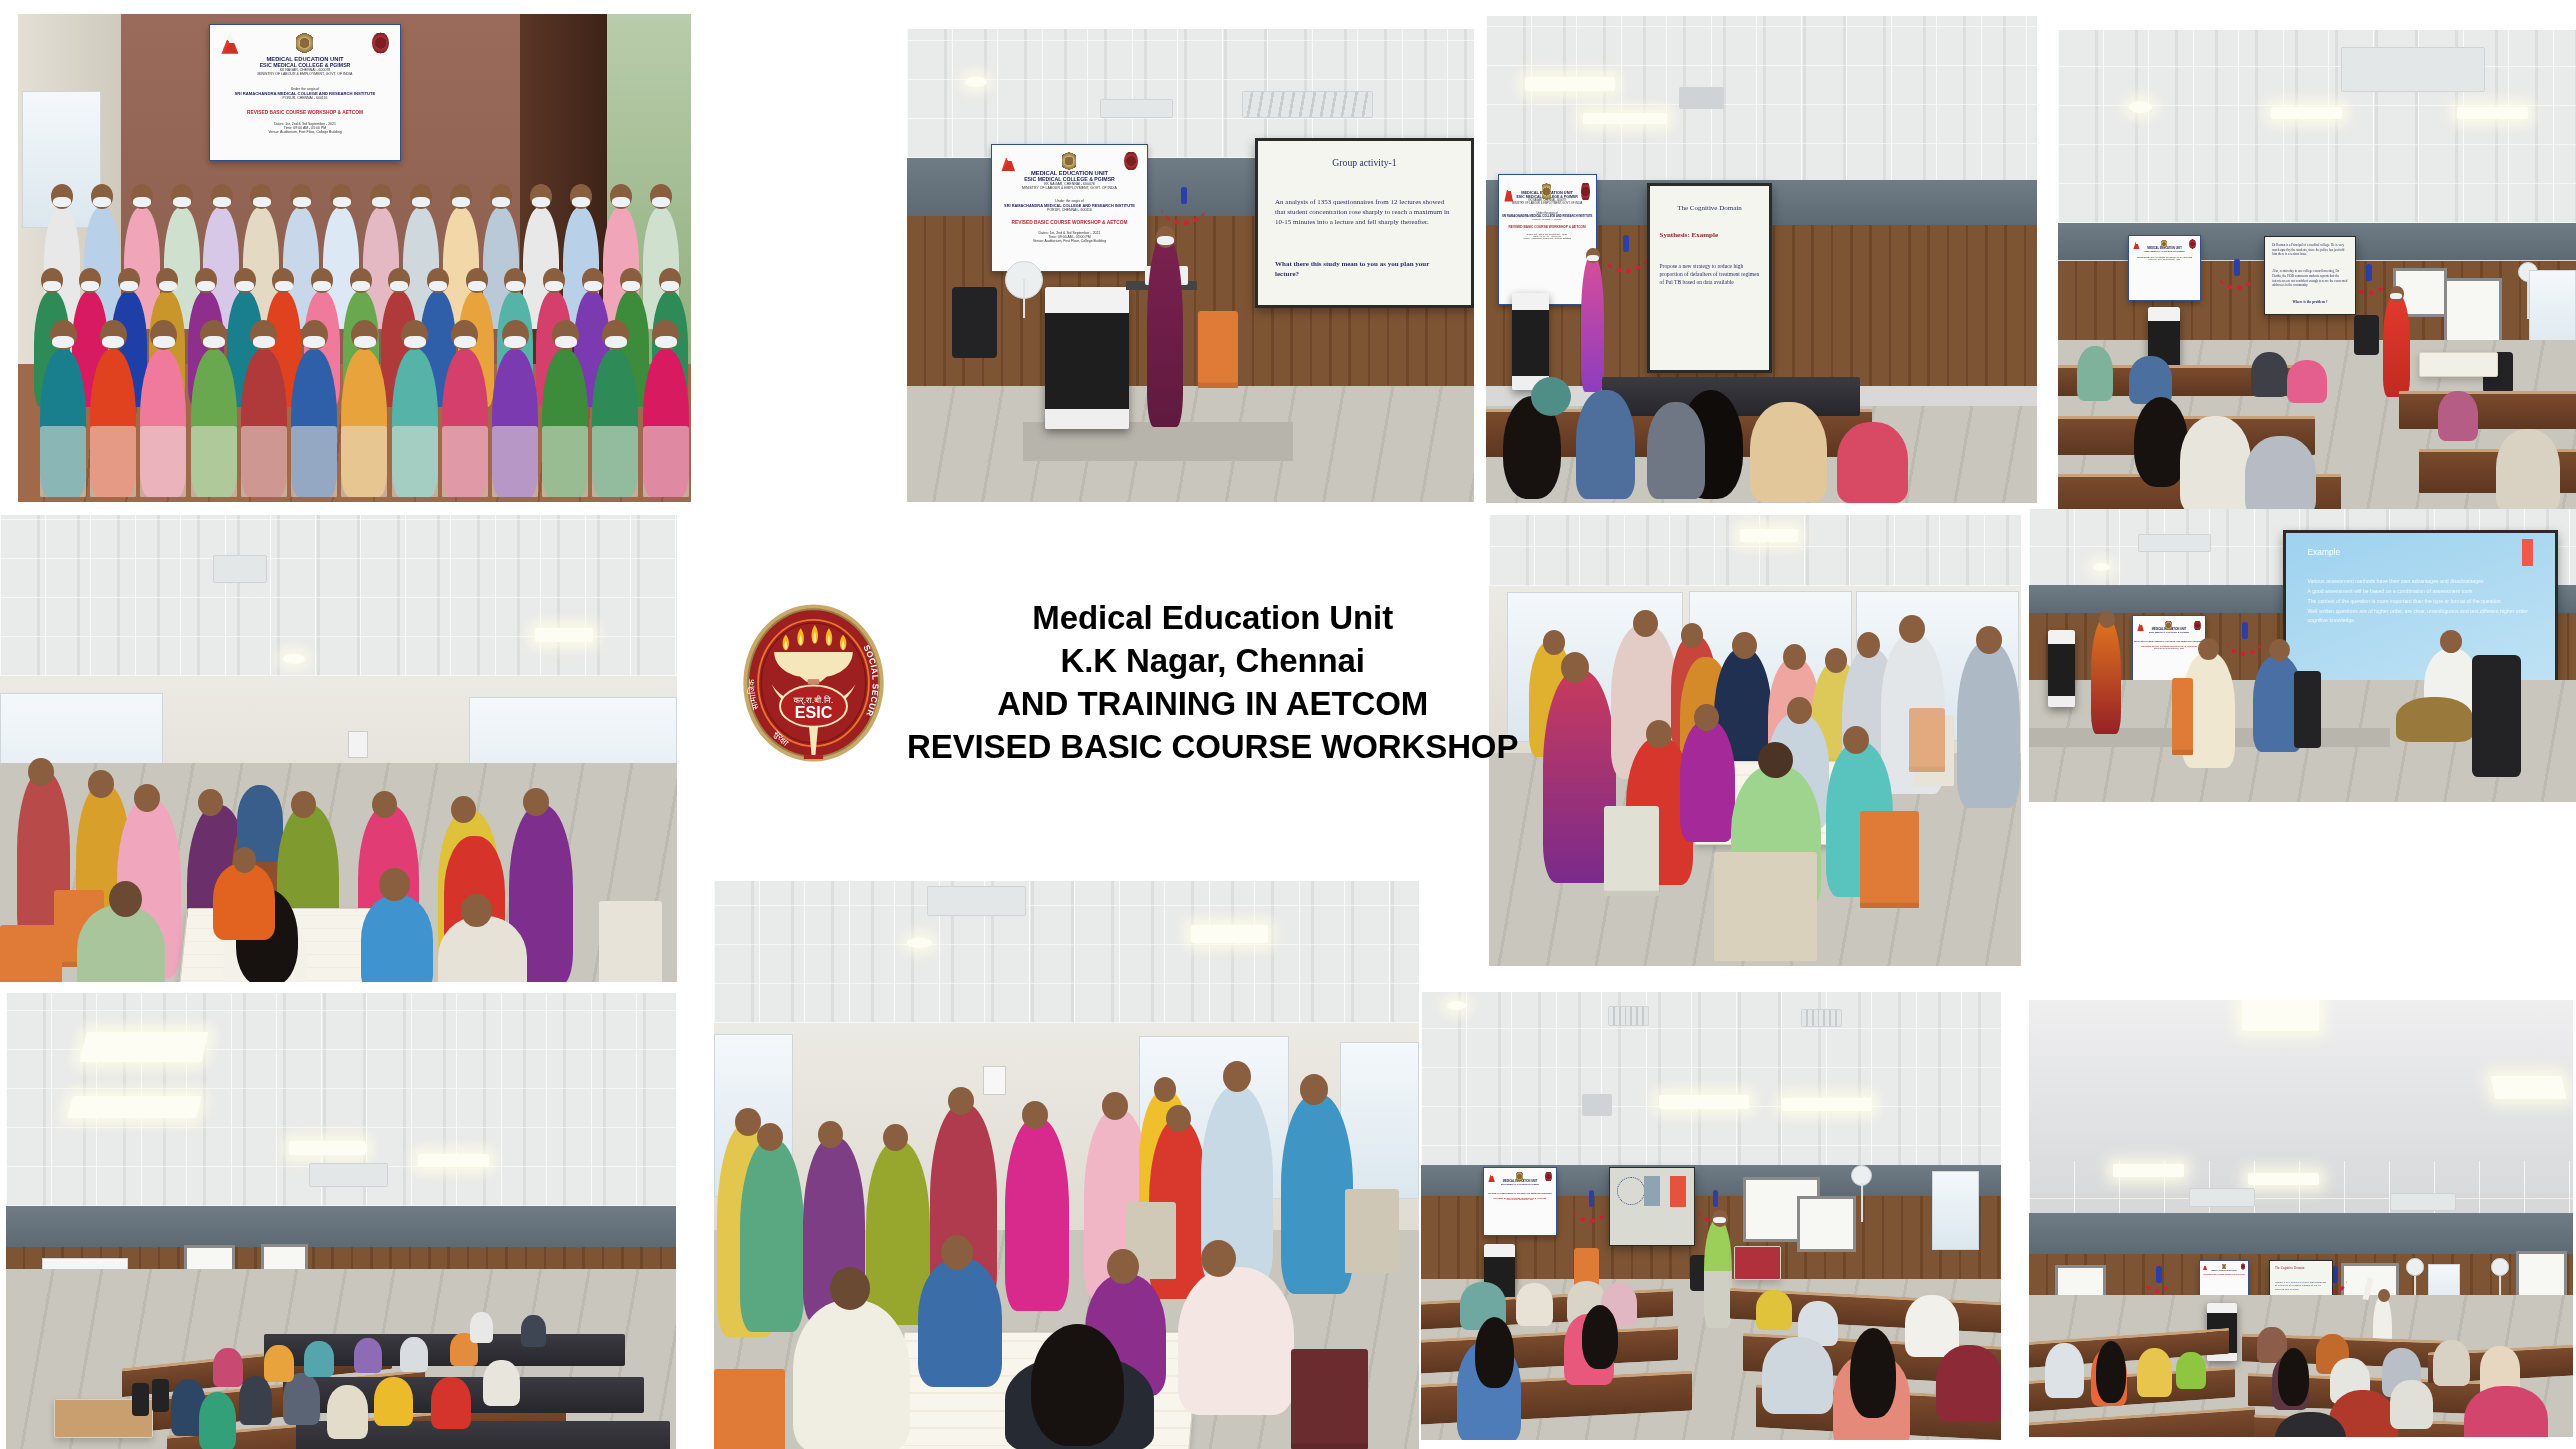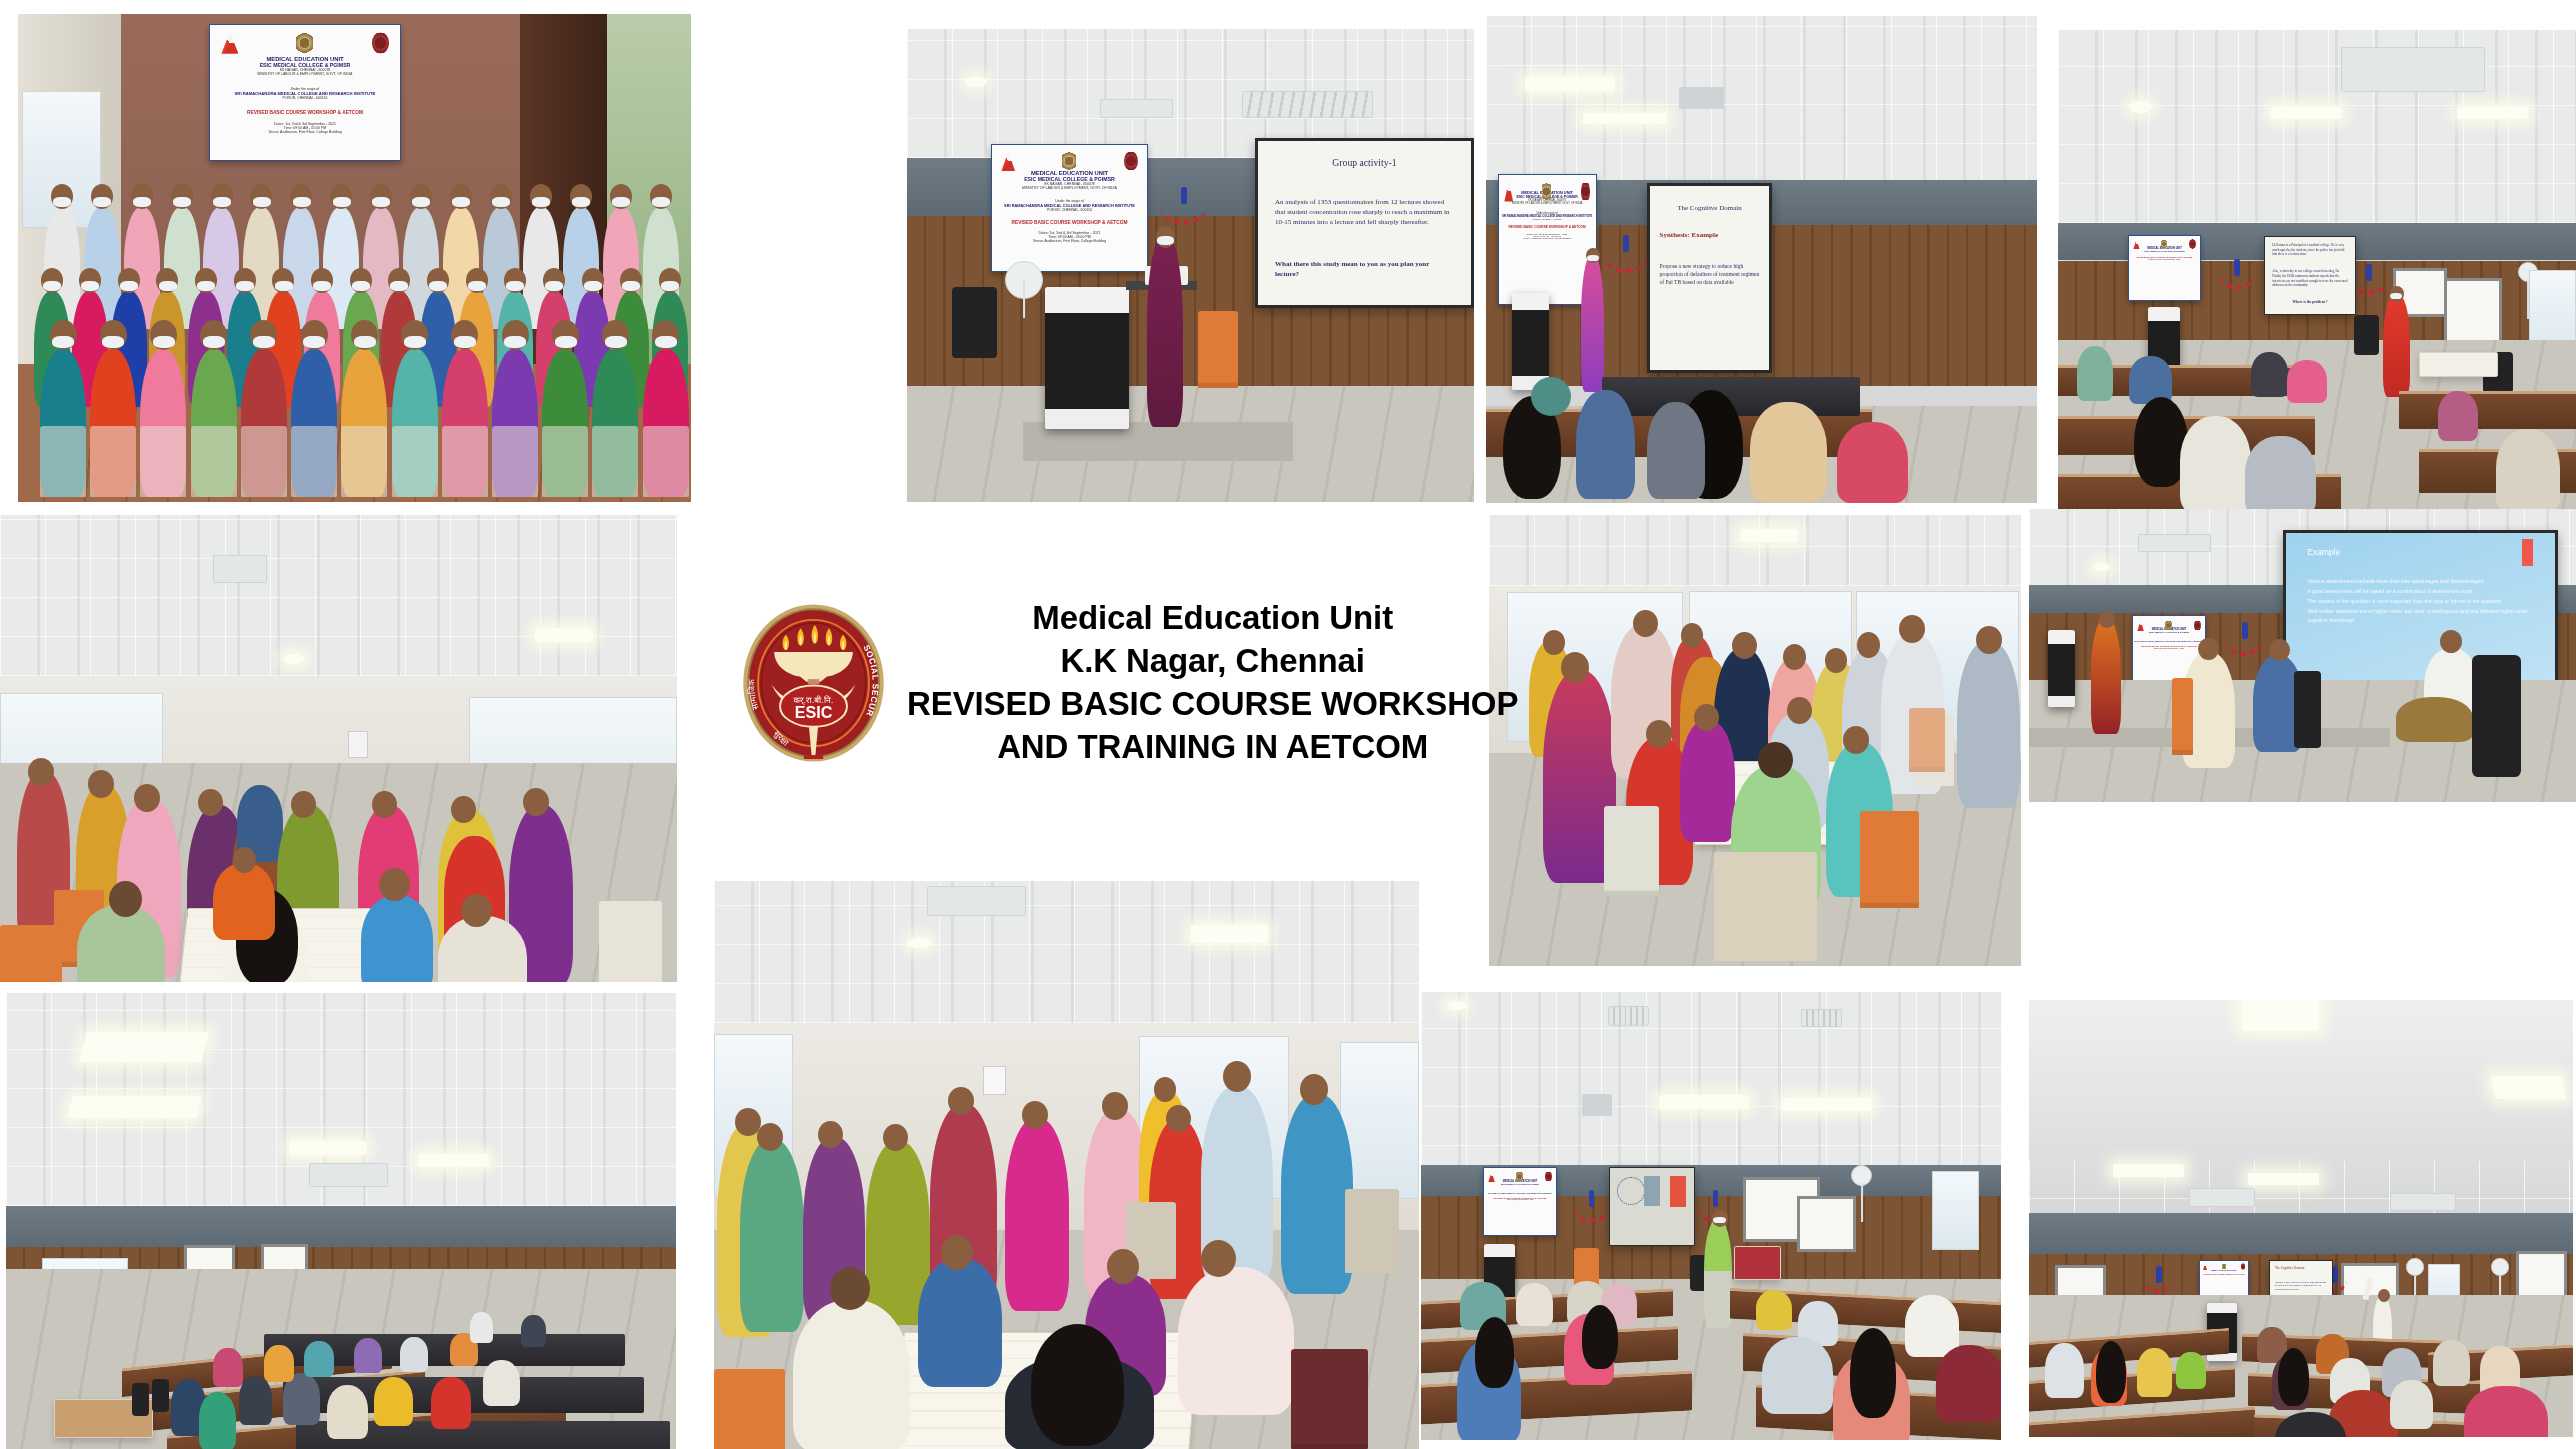--- a/index.html
+++ b/index.html
@@ -908,19 +908,19 @@
         <path id="arcB" d="M44 196 A96 108 0 0 0 110 240" fill="none"></path>
         <text font-family="DejaVu Sans, sans-serif" font-size="13" fill="#ffffff">
           <textPath href="#arcB" startOffset="10%">सुरक्षा</textPath>
         </text>
       </svg>
     </div>
 
     <div class="ctext">
       <div class="line l1">Medical Education Unit</div>
       <div class="line l3">K.K Nagar, Chennai</div>
+      <div class="line l5">AND TRAINING IN AETCOM</div>
       <div class="line l4">REVISED BASIC COURSE WORKSHOP</div>
-      <div class="line l5">AND TRAINING IN AETCOM</div>
     </div>
   </div>
 
 </div>
 
 
 </body></html>

